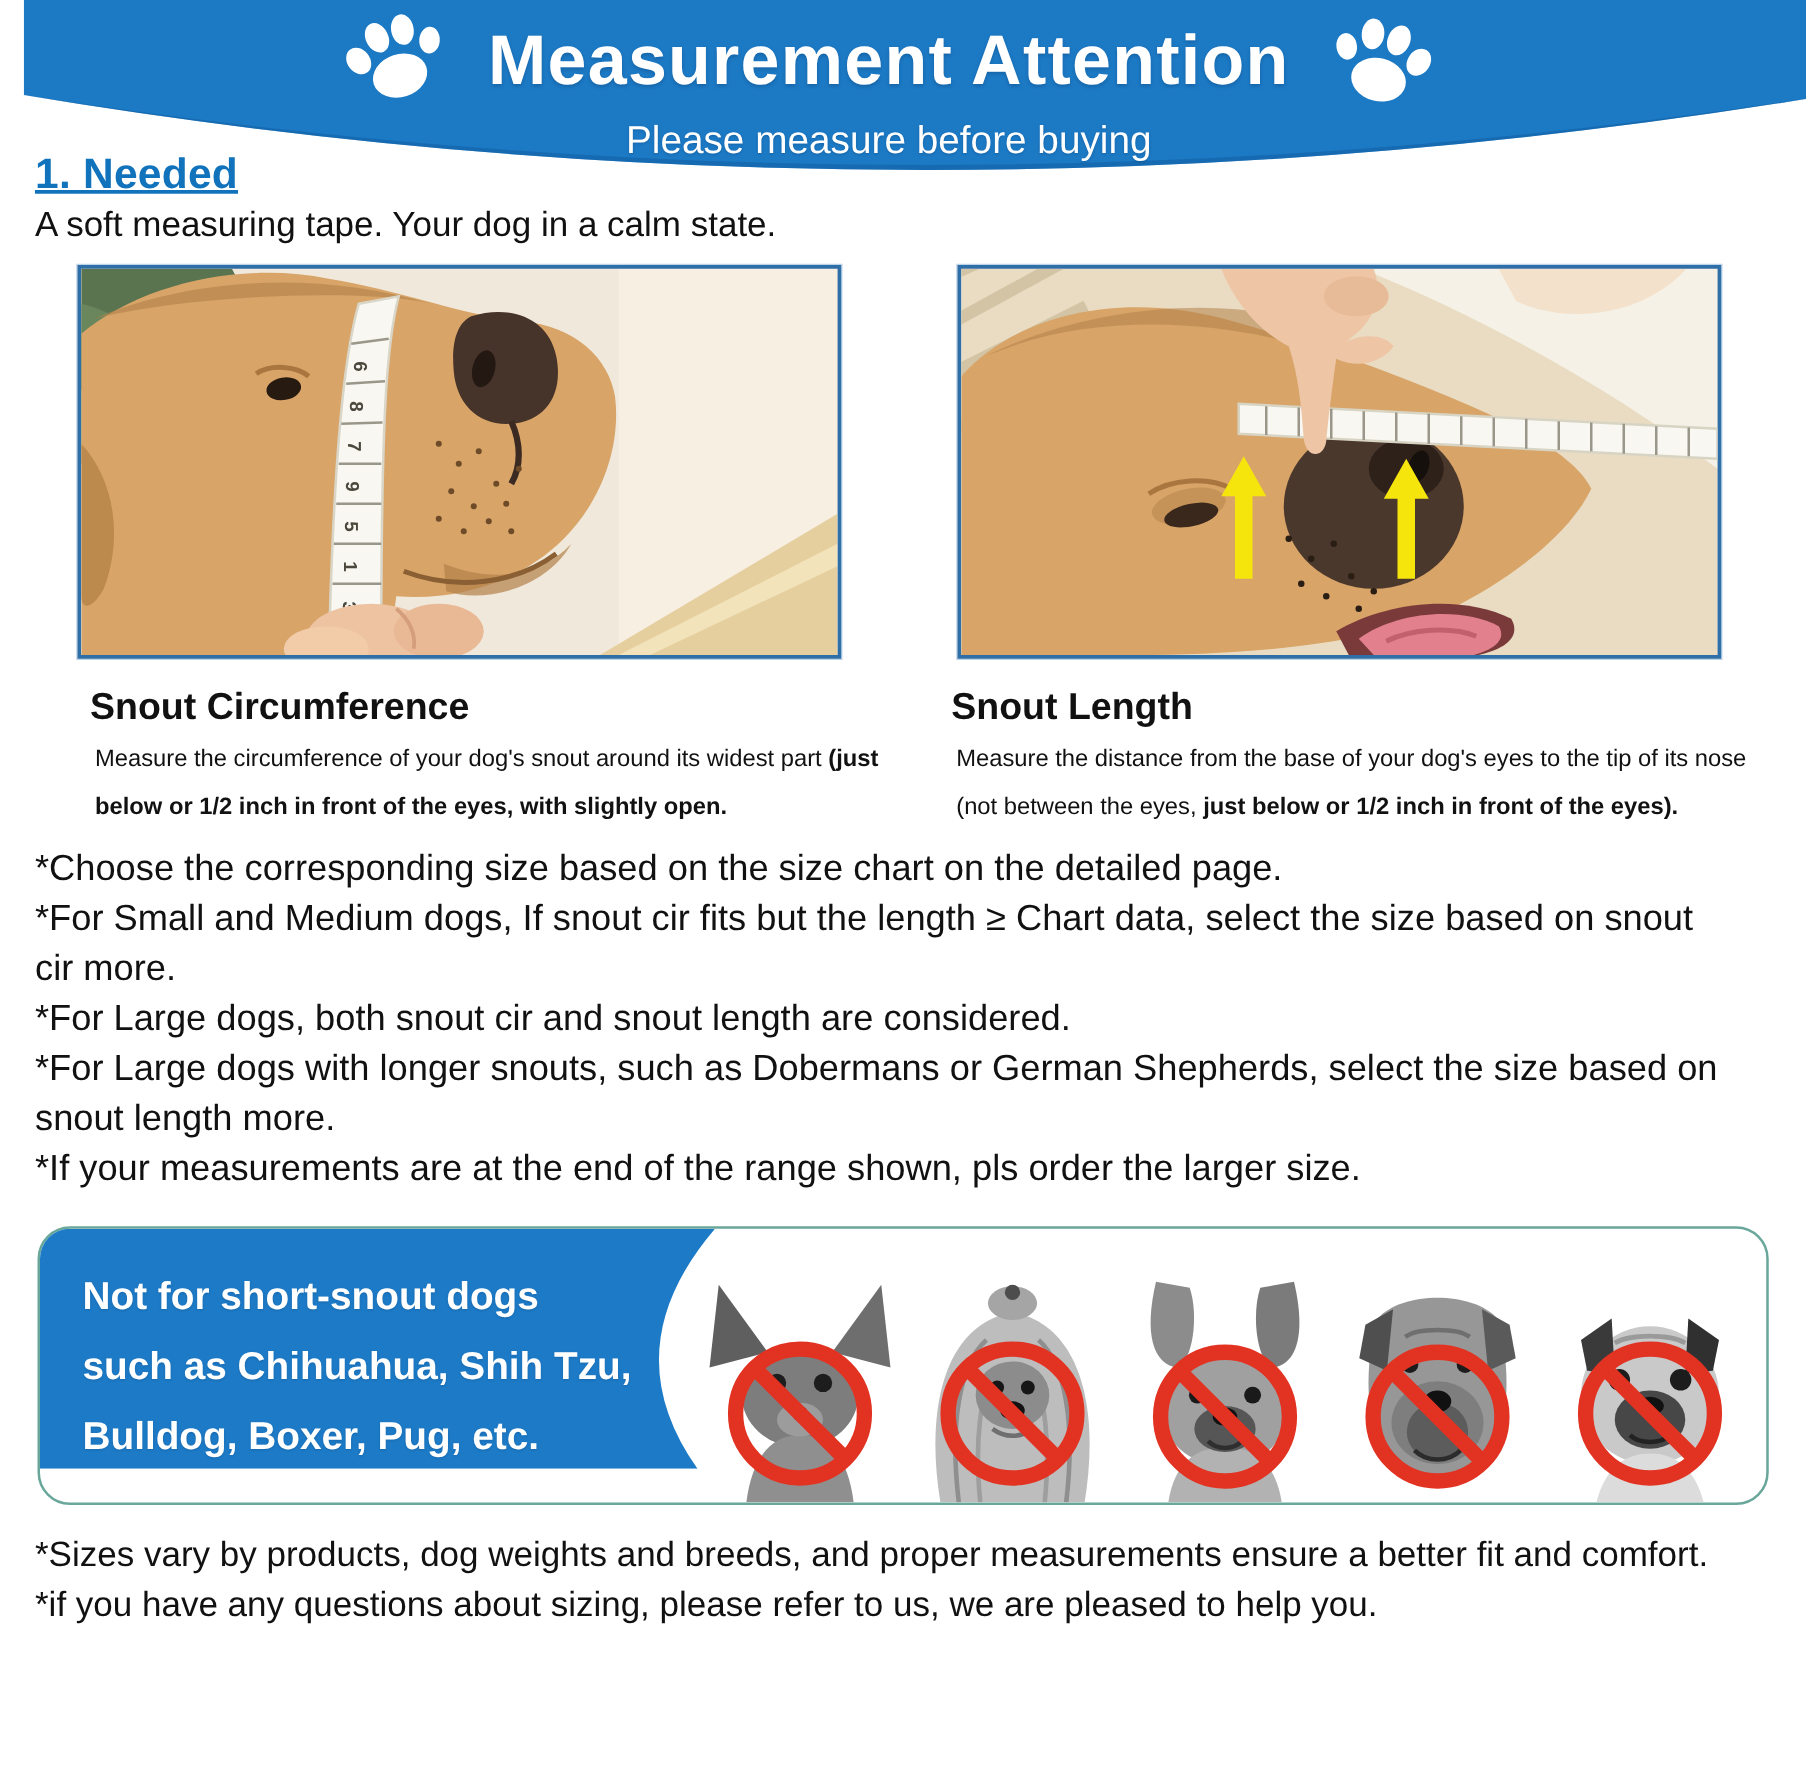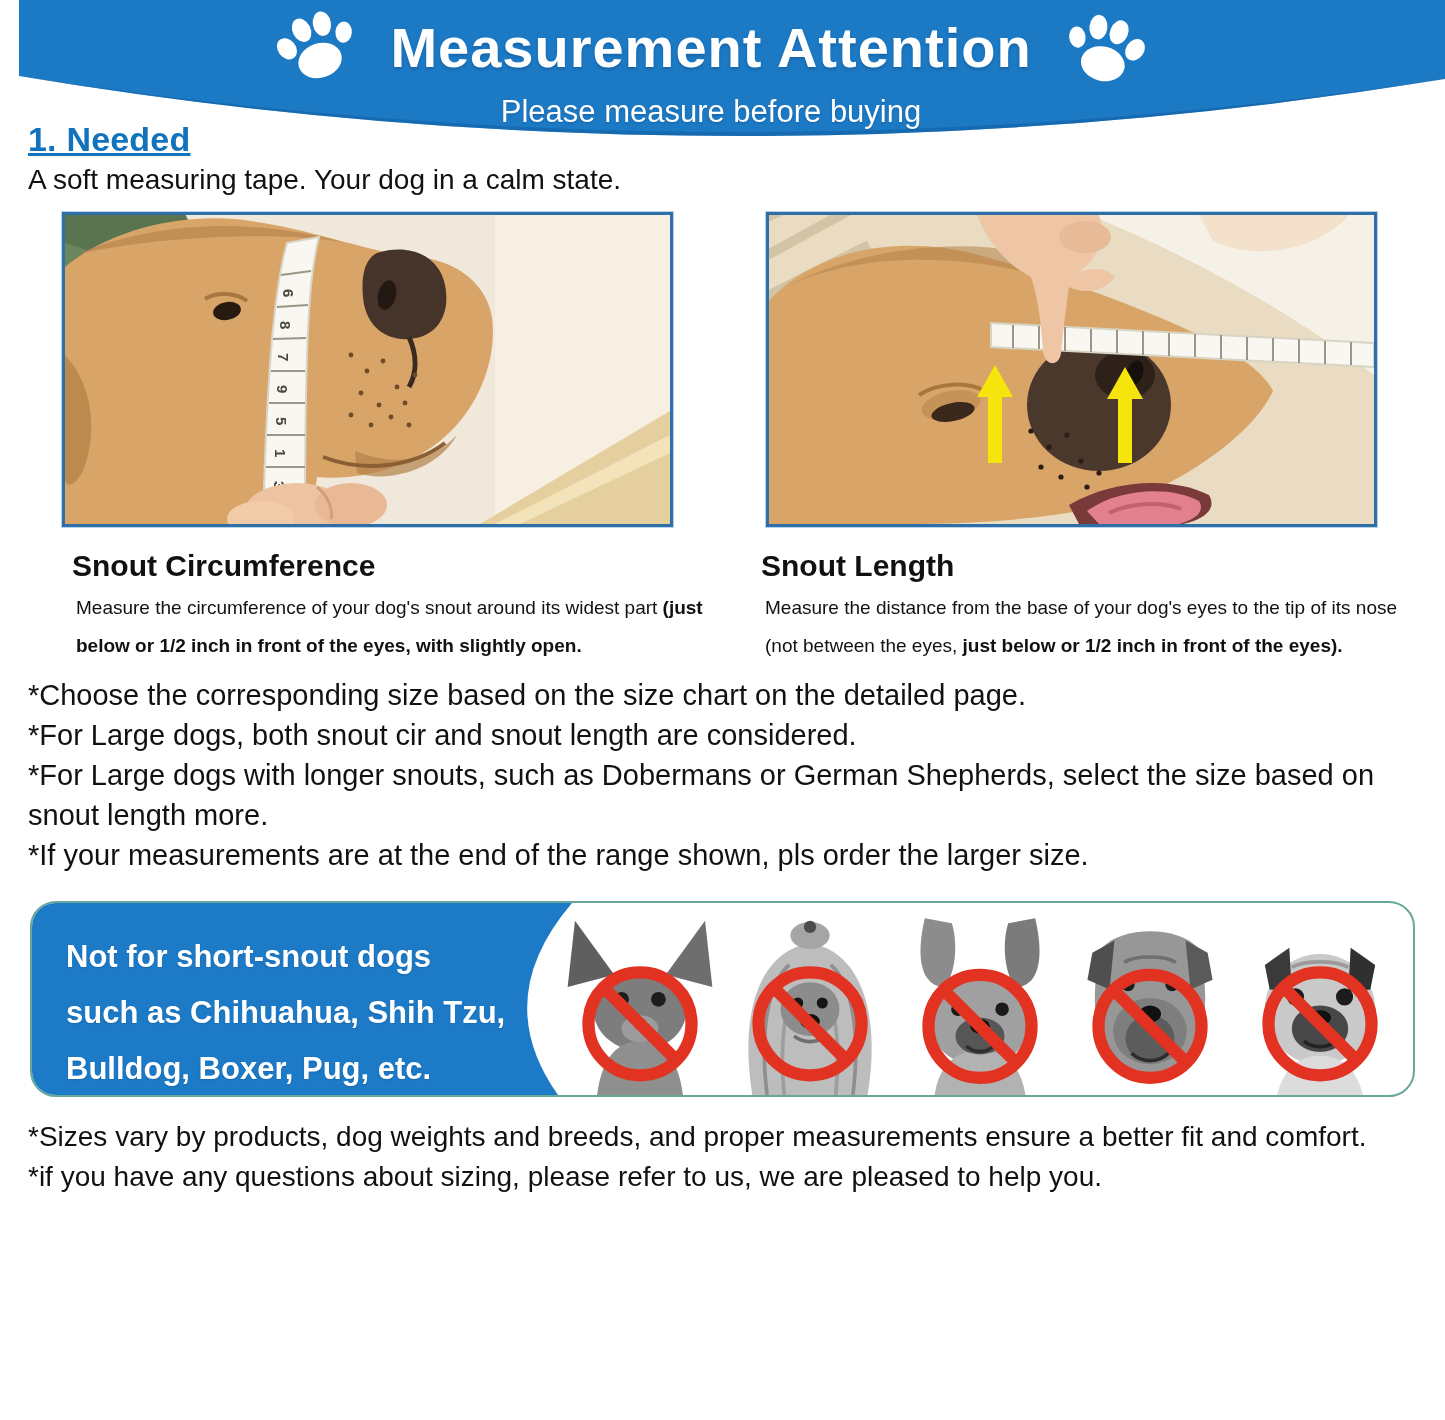--- a/index.html
+++ b/index.html
@@ -55,21 +55,21 @@
   .caption h3 { margin: 0 0 6px 0; font-size: 30px; font-weight: 800; }
   .caption p { margin: 4px; font-size: 19px; line-height: 38px; }
   .caption .b { font-weight: 800; }
 
   
   .reminder-list { width: 1360px; margin: 6px 0 0 28px; }
   .reminder-list p { margin: 0; font-size: 29px; line-height: 40px; }
 
   
   .warning-box {
-    position: relative; width: 1385px; height: 196px; margin: 26px 0 0 30px;
+    position: relative; width: 1385px; height: 223px; margin: 26px 0 0 30px;
     border: 2px solid #69a79b; border-radius: 26px; background: #fff; overflow: hidden;
   }
   .warning-blue { position: absolute; left: 0; top: 0; }
   .warning-text {
     position: absolute; left: 34px; top: 26px; color: #fff;
     font-size: 31px; font-weight: 800; line-height: 56px;
     text-shadow: 0 1px 2px rgba(0,40,80,.2);
   }
   .dogs-row {
     position: absolute; left: 528px; bottom: 0px;
@@ -275,20 +275,21 @@
     <div class="caption right-cap">
       <h3>Snout Length</h3>
       <p>
         <span>Measure the distance from the base of your dog's eyes to the tip of its nose (not between the eyes, </span><span class="b">just below or 1/2 inch in front of the eyes).</span>
       </p>
     </div>
   </div>
 
   <div class="reminder-list">
     <p>*Choose the corresponding size based on the size chart on the detailed page.</p>
+    <p>*For Small and Medium dogs, If snout cir fits but the length ≥ Chart data, select the size based on snout cir more.</p>
     <p>*For Large dogs, both snout cir and snout length are considered.</p>
     <p>*For Large dogs with longer snouts, such as Dobermans or German Shepherds, select the size based on snout length more.</p>
     <p>*If your measurements are at the end of the range shown, pls order the larger size.</p>
   </div>
 
   <div class="warning-box">
     <svg class="warning-blue" width="560" height="192" viewBox="0 0 560 192">
       <path d="M0,0 H540 Q458,96 526,192 H0 Z" fill="#1d7ac6"></path>
     </svg>
     <div class="warning-text">

